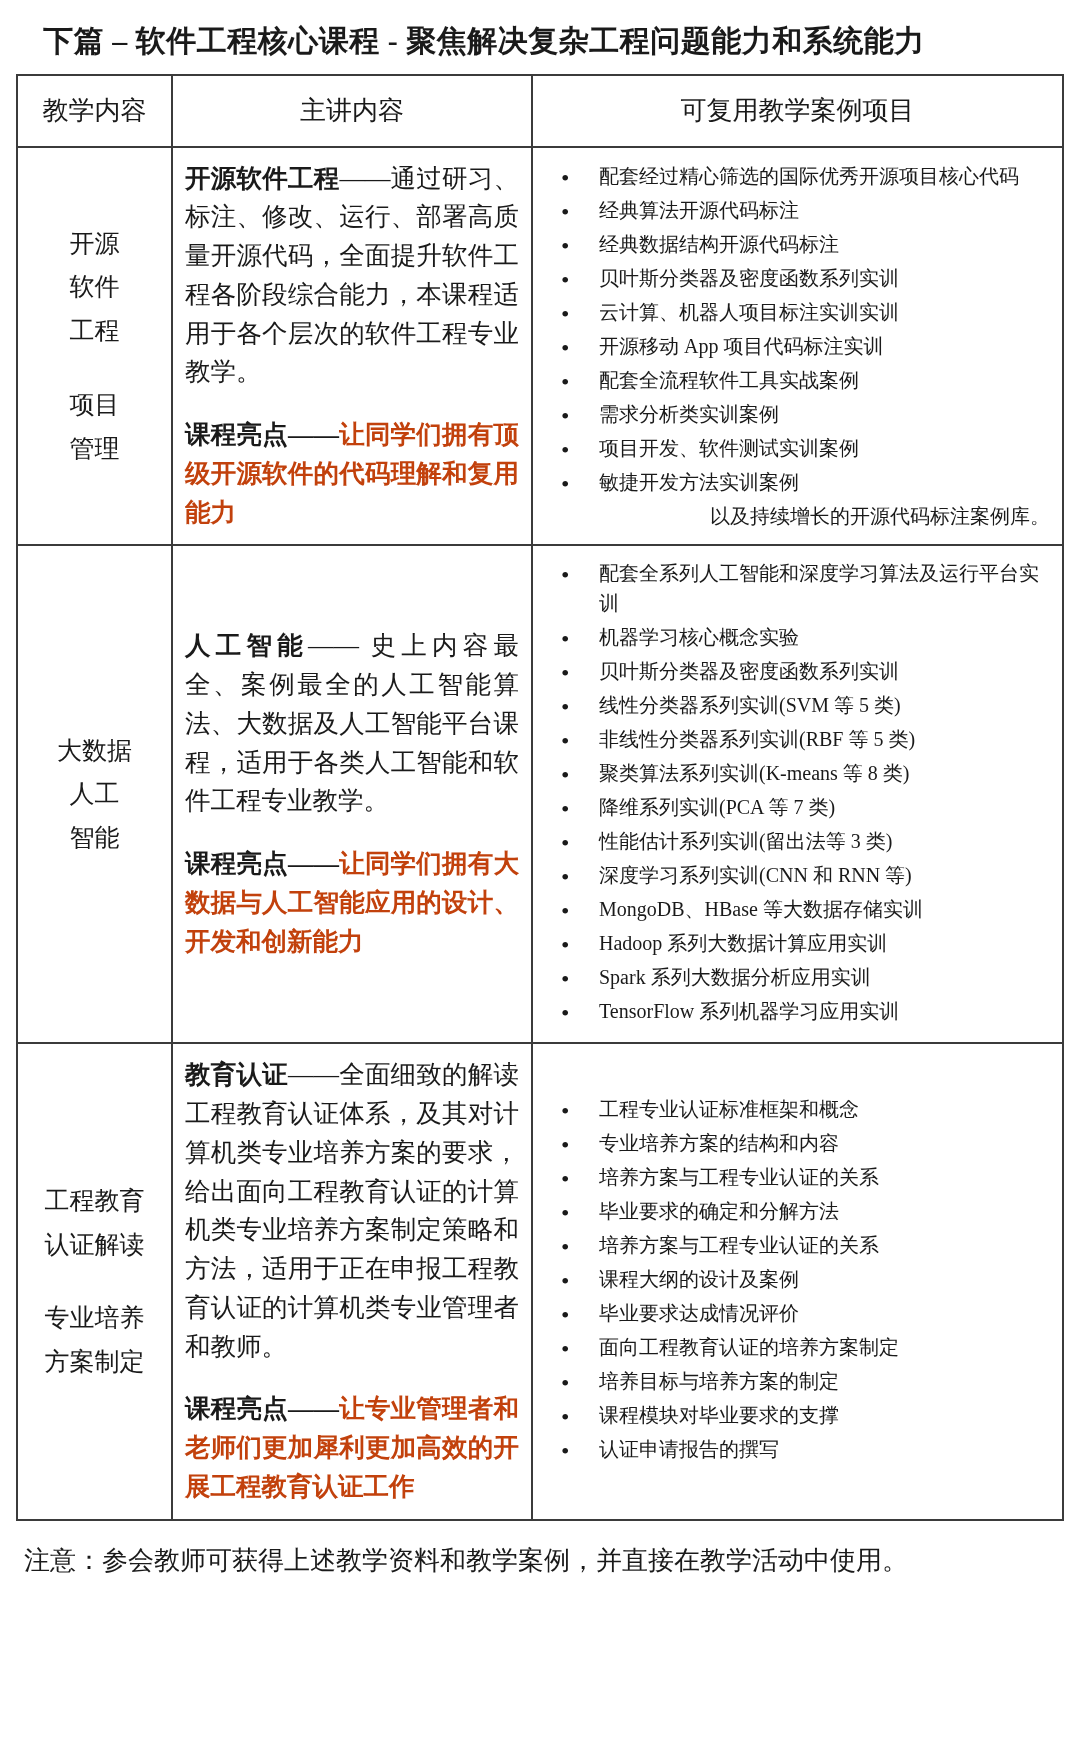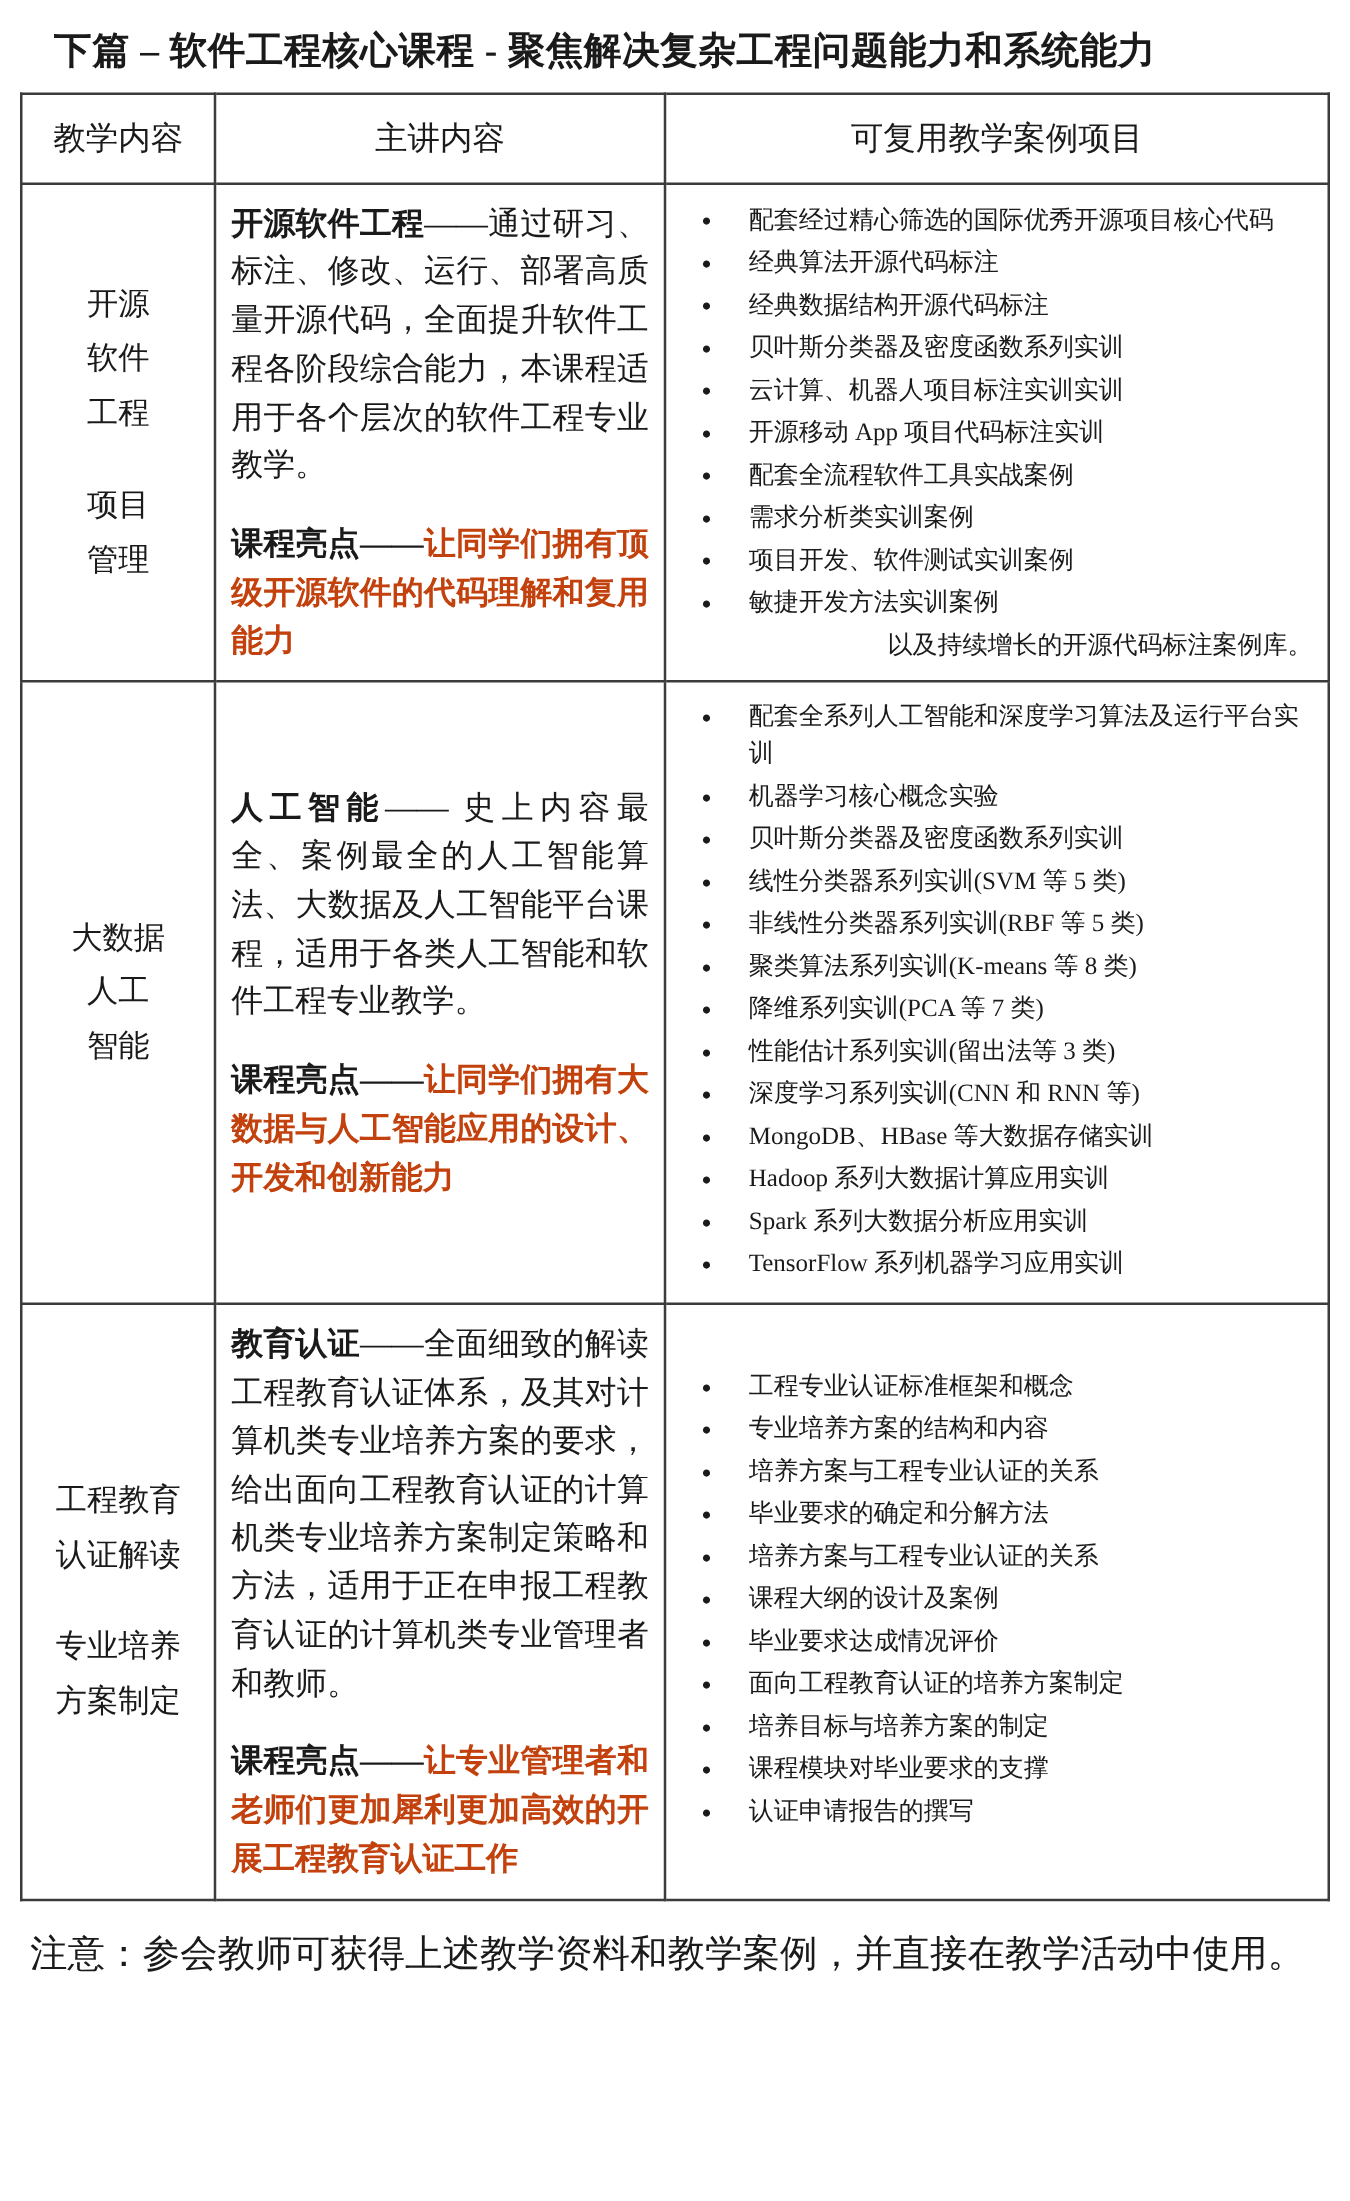--- a/index.html
+++ b/index.html
@@ -103,21 +103,21 @@
     line-height: 1.5;
   }
   .cases .tail {
     margin-top: 2px;
     padding-left: 2px;
     text-align: right;
   }
 
   
   .note {
-    font-size: 30px;
+    font-size: 26px;
     padding: 22px 6px 0 8px;
     line-height: 1.4;
     white-space: nowrap;
   }
 </style>
 </head>
 <body>
 
 <div class="page">
 

